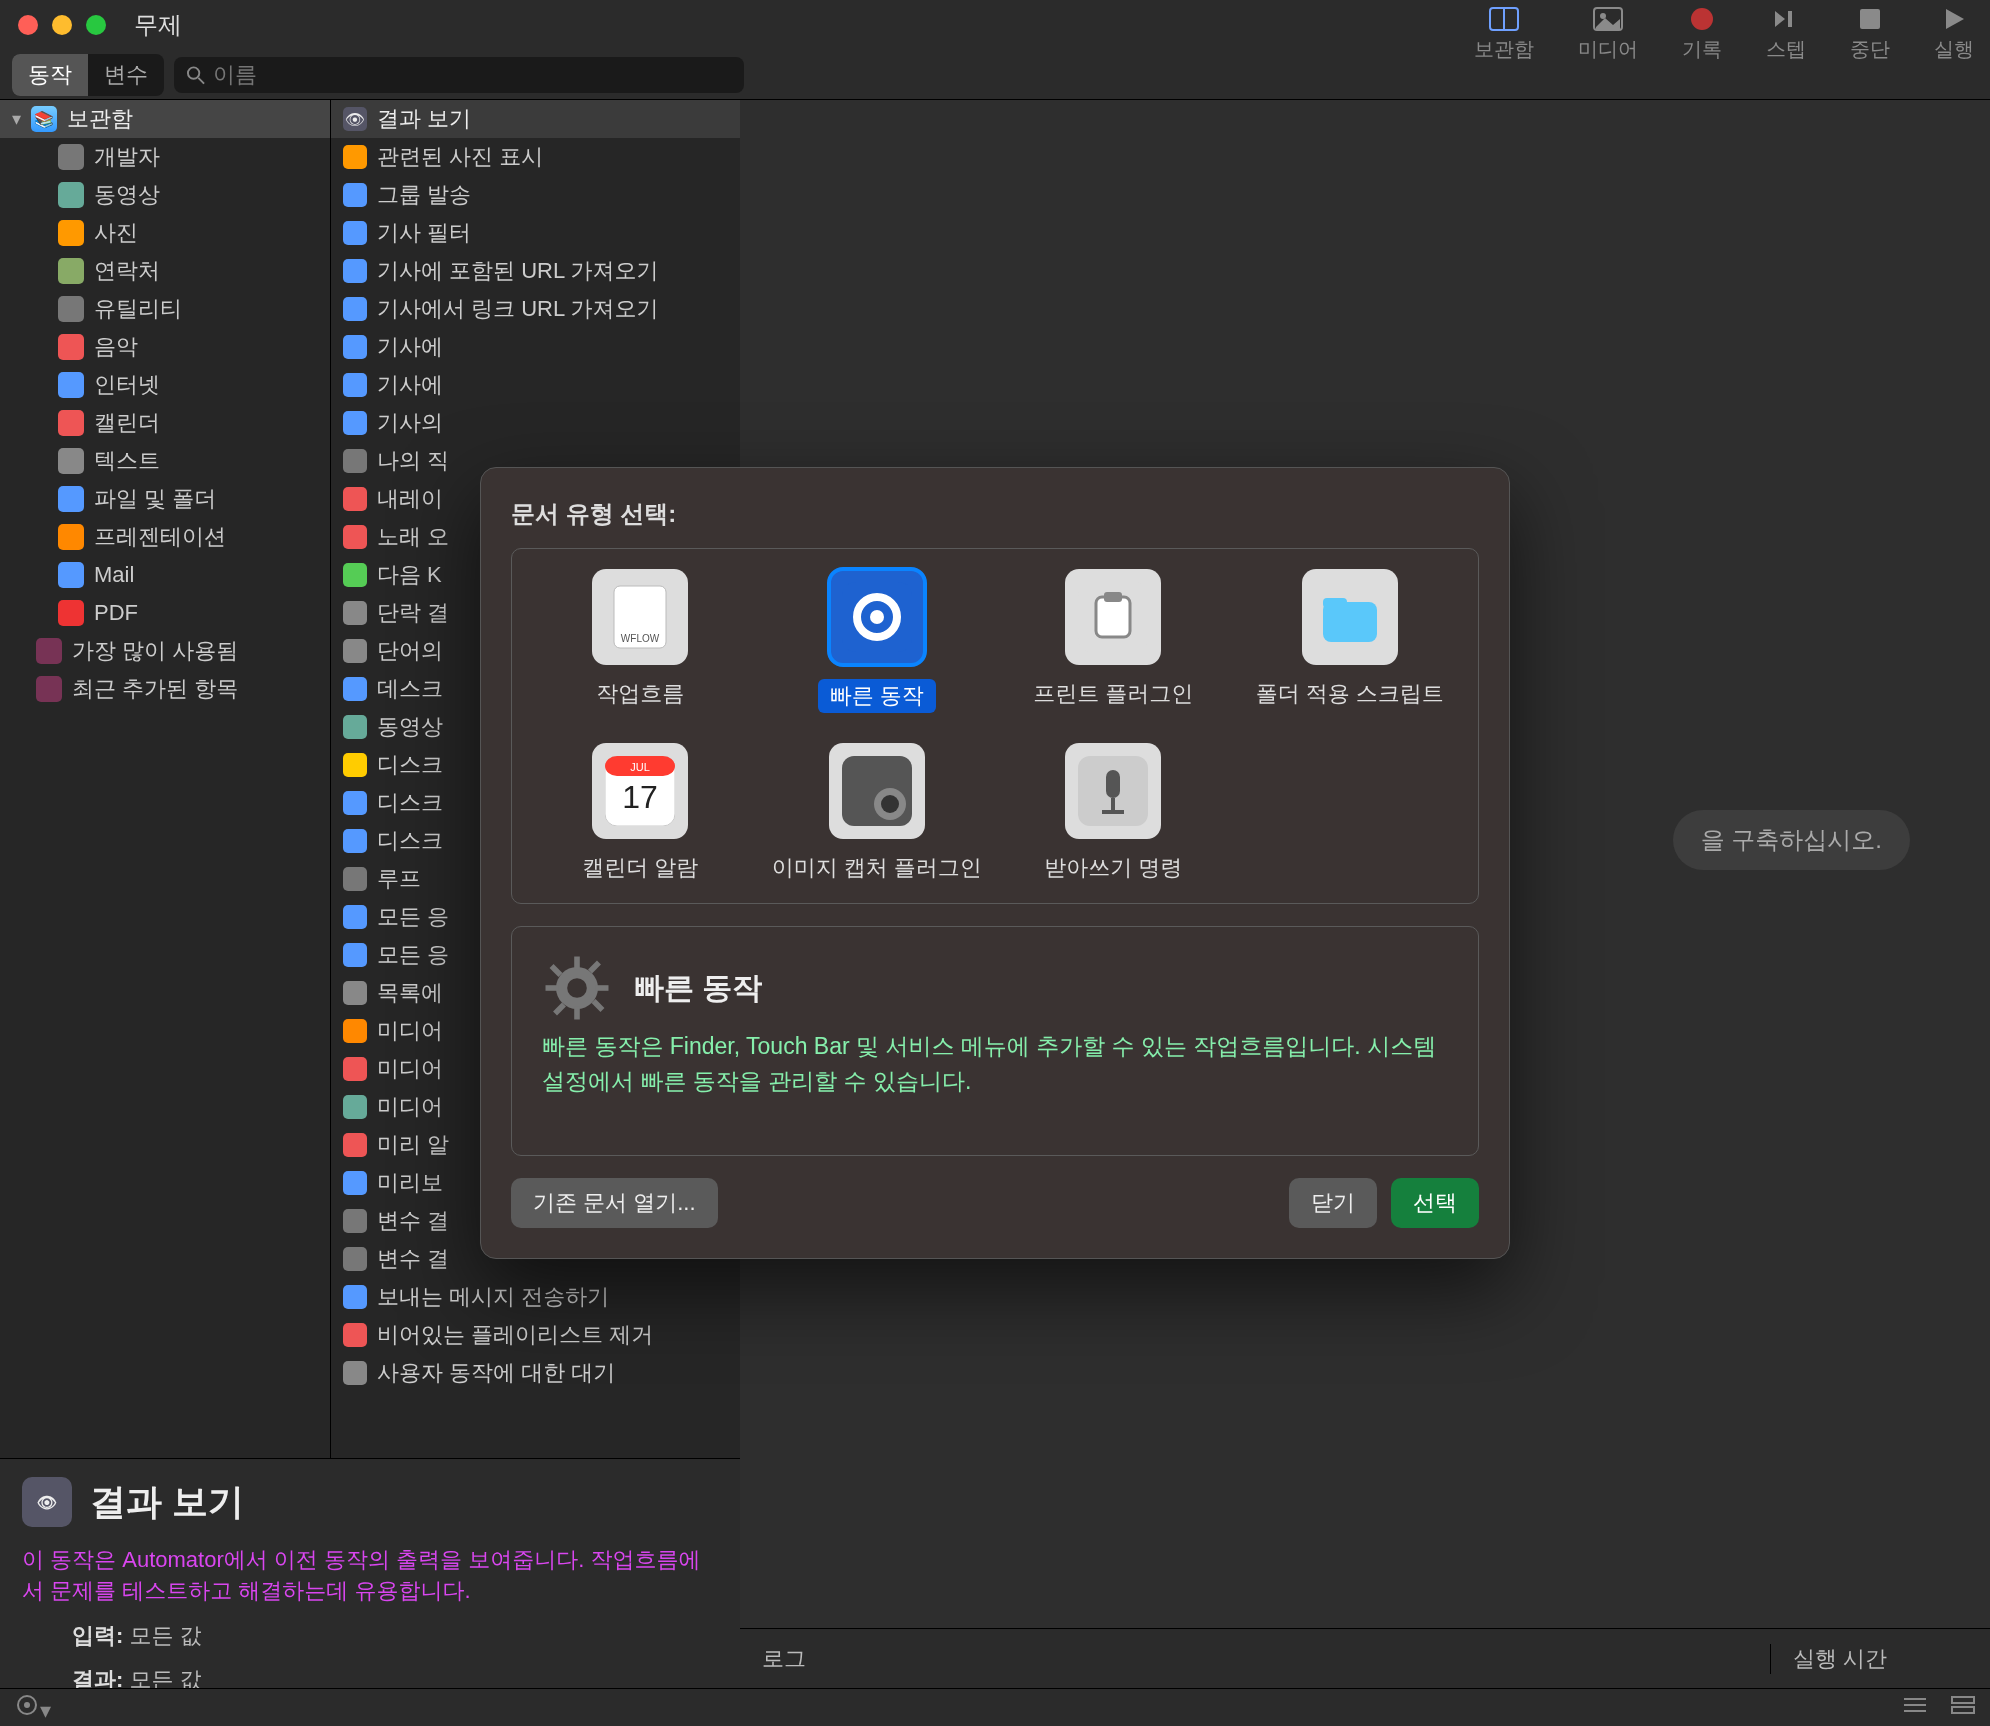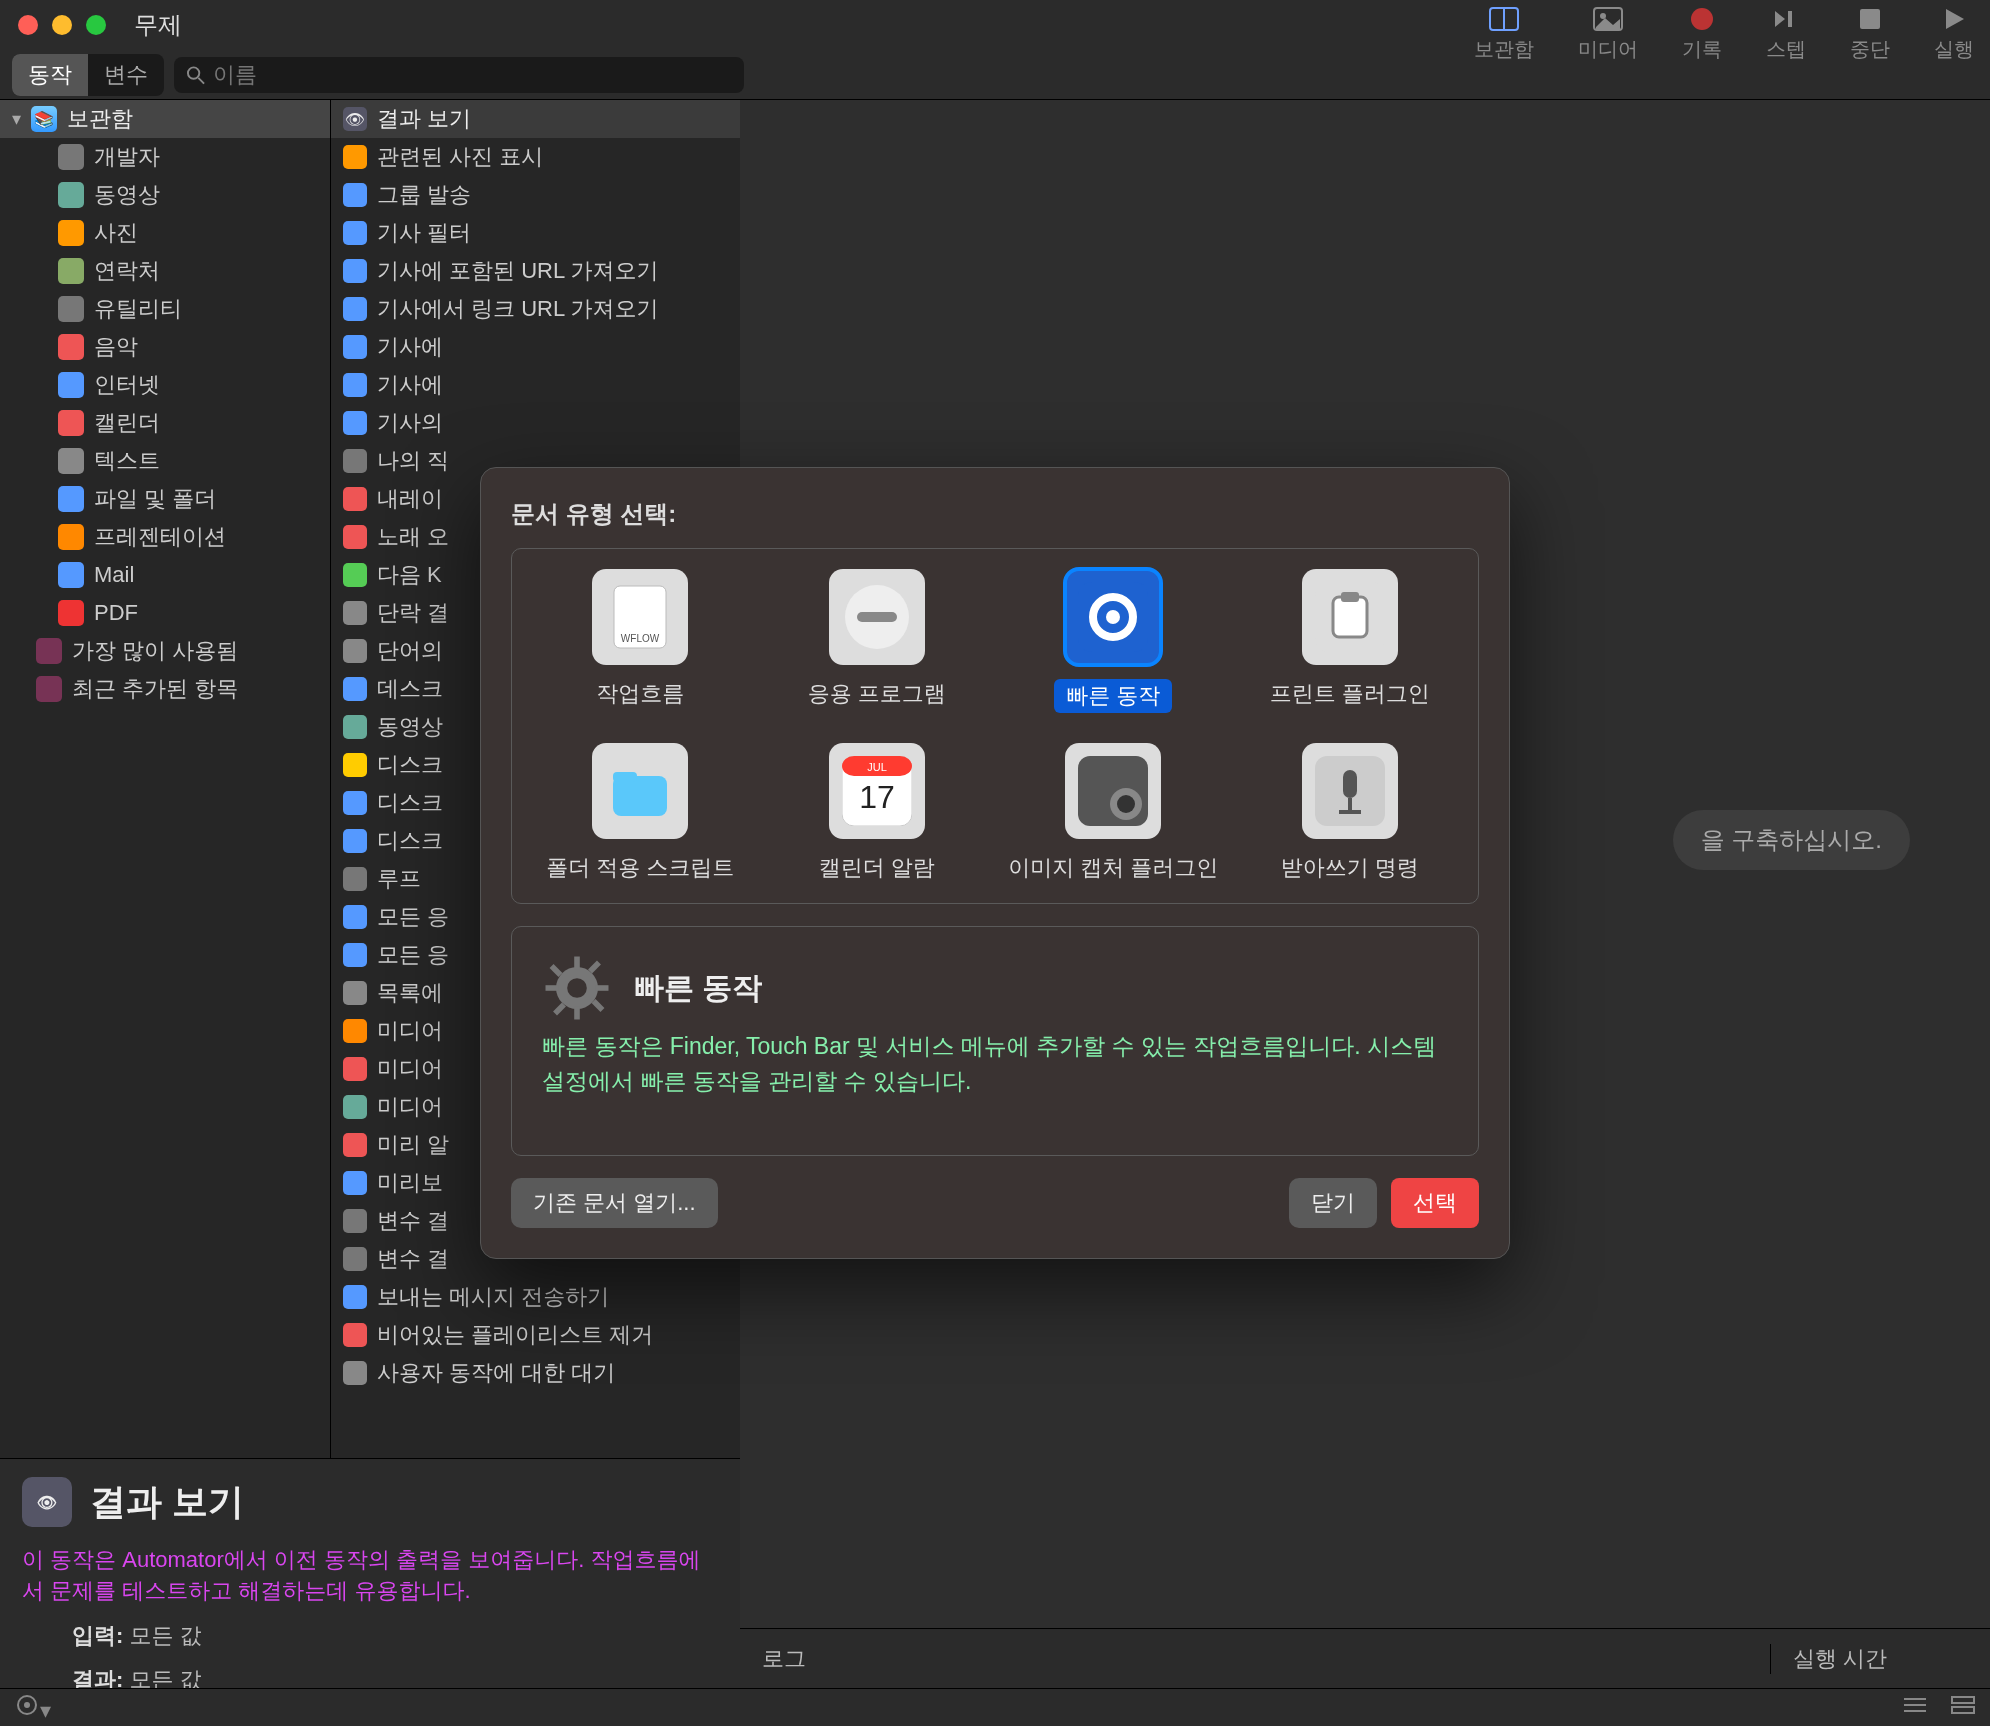--- a/index.html
+++ b/index.html
@@ -131,21 +131,21 @@
     margin-top:22px;
     border:1px solid #5a5a5a; border-radius:10px;
     padding:26px 30px; min-height:230px;
   }
   .detail h4{ font-size:30px; font-weight:700; display:flex; gap:22px; align-items:center; color:#eee;}
   .detail p{ margin-top:6px; font-size:23px; line-height:1.5; color:#86efac;}
   .modal-buttons{ display:flex; margin-top:22px; gap:14px;}
   .modal-buttons .spacer{flex:1;}
   .btn{ border:none; border-radius:10px; padding:10px 22px; font-size:22px; cursor:pointer; color:#eee;}
   .btn.gray{ background:#5a5a5a;}
-  .btn.blue{ background:#ef4444; color:#fff;border-radius:8px;}
+  .btn.blue{ background:#15803d; color:#fff;}
   .gear-big{ width:70px; height:70px;}
 </style>
 </head>
 <body>
 
 <div class="titlebar">
   <div class="traffic">
     <div class="tl red"></div>
     <div class="tl yellow"></div>
     <div class="tl green"></div>
@@ -497,29 +497,20 @@
     <div class="grid" id="modal-grid">
         <div class="gitem">
           <div class="gicon">
             <svg width="60" height="70" viewBox="0 0 60 70">
               <rect x="4" y="4" width="52" height="62" rx="6" fill="#fff" stroke="#bbb"></rect>
               <text x="30" y="60" font-size="10" text-anchor="middle" fill="#555">WFLOW</text>
             </svg>
           </div>
           <div class="glabel">작업흐름</div>
         </div>
-        <div class="gitem">
-          <div class="gicon">
-            <svg width="70" height="70" viewBox="0 0 70 70">
-              <circle cx="35" cy="35" r="32" fill="#eee"></circle>
-              <rect x="15" y="30" width="40" height="10" rx="5" fill="#888"></rect>
-            </svg>
-          </div>
-          <div class="glabel">응용 프로그램</div>
-        </div>
         <div class="gitem selected">
           <div class="gicon">
             <svg width="70" height="70" viewBox="0 0 70 70">
               <rect width="70" height="70" rx="14" fill="#1e62d0"></rect>
               <circle cx="35" cy="35" r="20" fill="none" stroke="#fff" stroke-width="8"></circle>
               <circle cx="35" cy="35" r="7" fill="#fff"></circle>
             </svg>
           </div>
           <div class="glabel">빠른 동작</div>
         </div>

